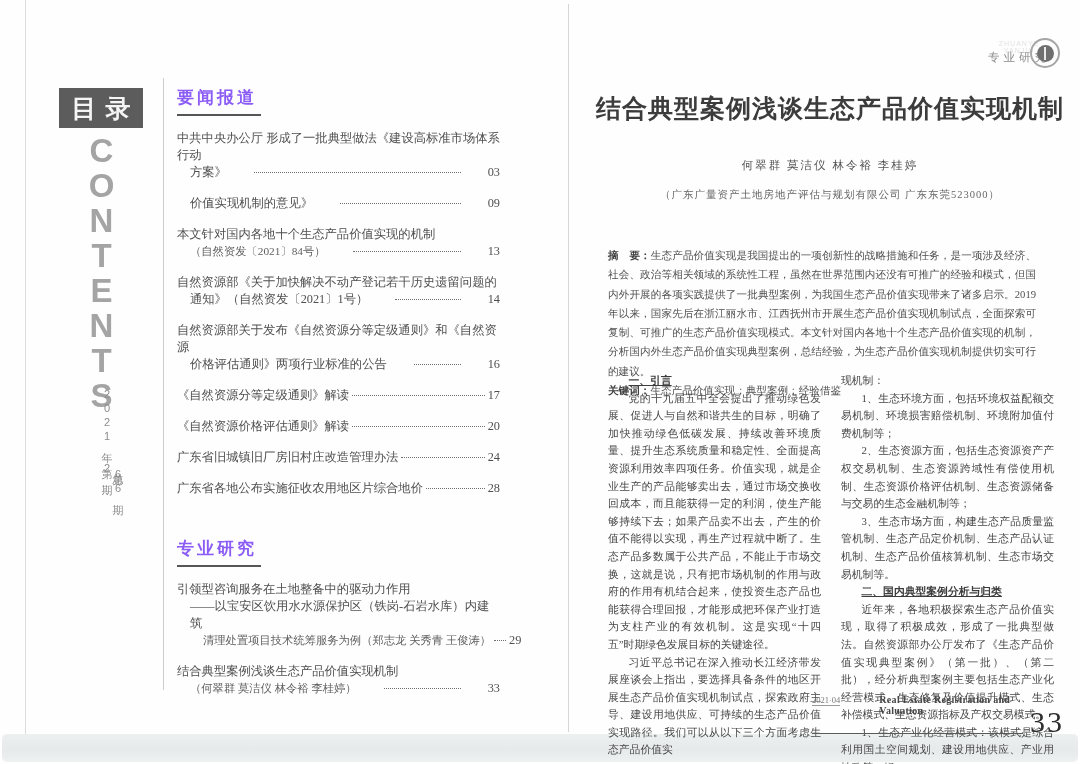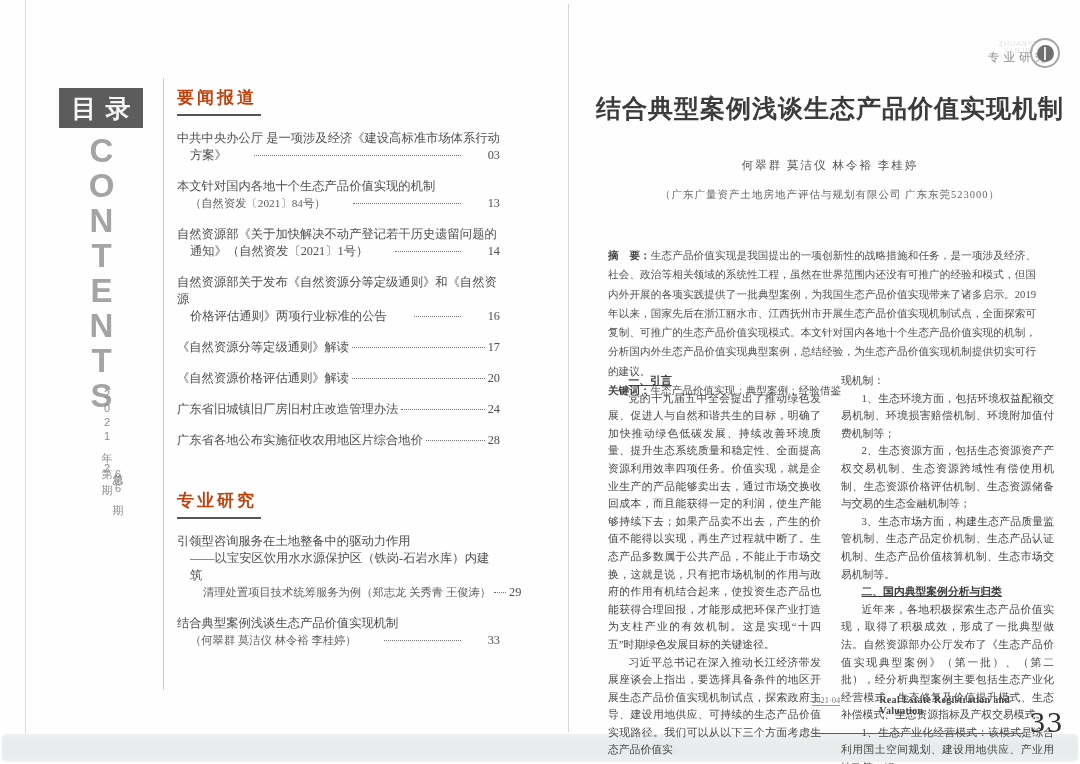--- a/index.html
+++ b/index.html
@@ -22,21 +22,21 @@
                      color:#a4a4a4;letter-spacing:-2px;line-height:62px;text-align:left;}
   .issue-vert{position:absolute;writing-mode:vertical-rl;text-orientation:upright;
               font-size:11px;color:#8c8c8c;letter-spacing:2px;font-family:"Liberation Sans",sans-serif;}
   .issue-a{left:99px;top:388px;}
   .issue-b{left:110px;top:464px;}
   .sidebar-divider{position:absolute;left:163px;top:78px;width:1px;height:612px;background:#cccccc;}
 
   
   .toc-list{position:absolute;left:177px;top:86px;width:323px;}
   .section-title{display:inline-block;font-family:"Liberation Sans",sans-serif;font-weight:700;
-                 font-size:17px;color:#c2410c;letter-spacing:3px;border-bottom:2px solid #565656;
+                 font-size:17px;color:#8b5cf6;letter-spacing:3px;border-bottom:2px solid #565656;
                  padding:0 4px 5px 0;margin:0 0 14px 0;}
   .sec2{margin-top:26px;}
   .toc-item{margin-bottom:14px;font-size:12.3px;color:#4f4f4f;line-height:17px;}
   .tline{min-height:17px;}
   .tlast{display:flex;align-items:baseline;}
   .tlast .txt{white-space:nowrap;}
   .leader{flex:1;border-bottom:1.6px dotted #707070;margin:0 3px;transform:translateY(-3px);min-width:12px;}
   .pg{color:#4f4f4f;font-size:12.3px;}
   .ind1{padding-left:13px;gap:24px;}
   .ind2{padding-left:26px;}
@@ -95,29 +95,34 @@
     <div class="contents-vertical">CONTENTS</div>
     <div class="issue-vert issue-a">2021年 第2期</div>
     <div class="issue-vert issue-b">总第66期</div>
     <div class="sidebar-divider"></div>
 
     <div class="toc-list">
 
       <div class="section-title">要闻报道</div>
 
       <div class="toc-item">
-        <div class="tline">中共中央办公厅 是一项涉及经济《建设高标准市场体系行动</div>
+        <div class="tline">中共中央办公厅 形成了一批典型做法《建设高标准市场体系行动</div>
         <div class="tline tlast ind1">
           <span class="txt">方案》</span>
           <span class="leader"></span>
           <span class="pg">03</span>
         </div>
       </div>
 
       <div class="toc-item">
+        <div class="tline tlast ind1">
+          <span class="txt">价值实现机制的意见》</span>
+          <span class="leader"></span>
+          <span class="pg">09</span>
+        </div>
       </div>
 
       <div class="toc-item">
         <div class="tline">本文针对国内各地十个生态产品价值实现的机制</div>
         <div class="tline tlast ind1 kai">
           <span class="txt">（自然资发〔2021〕84号）</span>
           <span class="leader"></span>
           <span class="pg">13</span>
         </div>
       </div>

